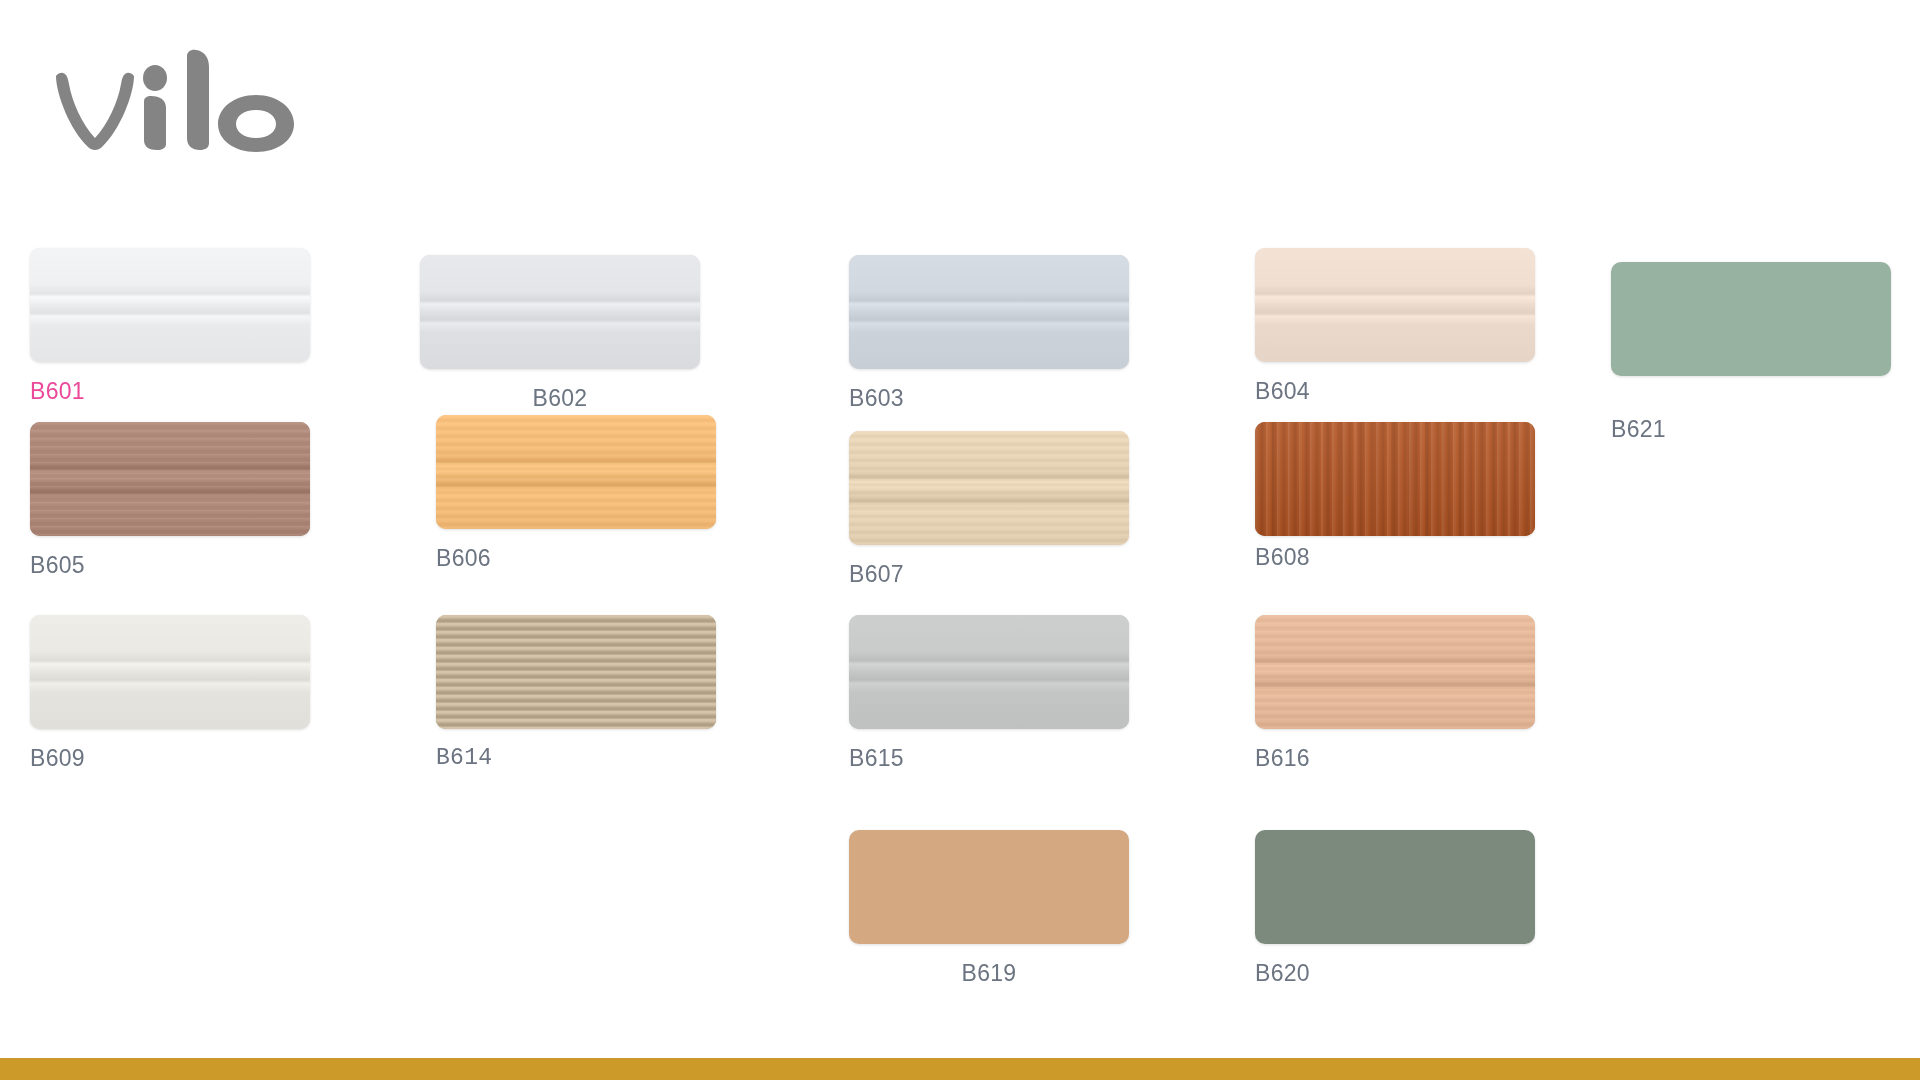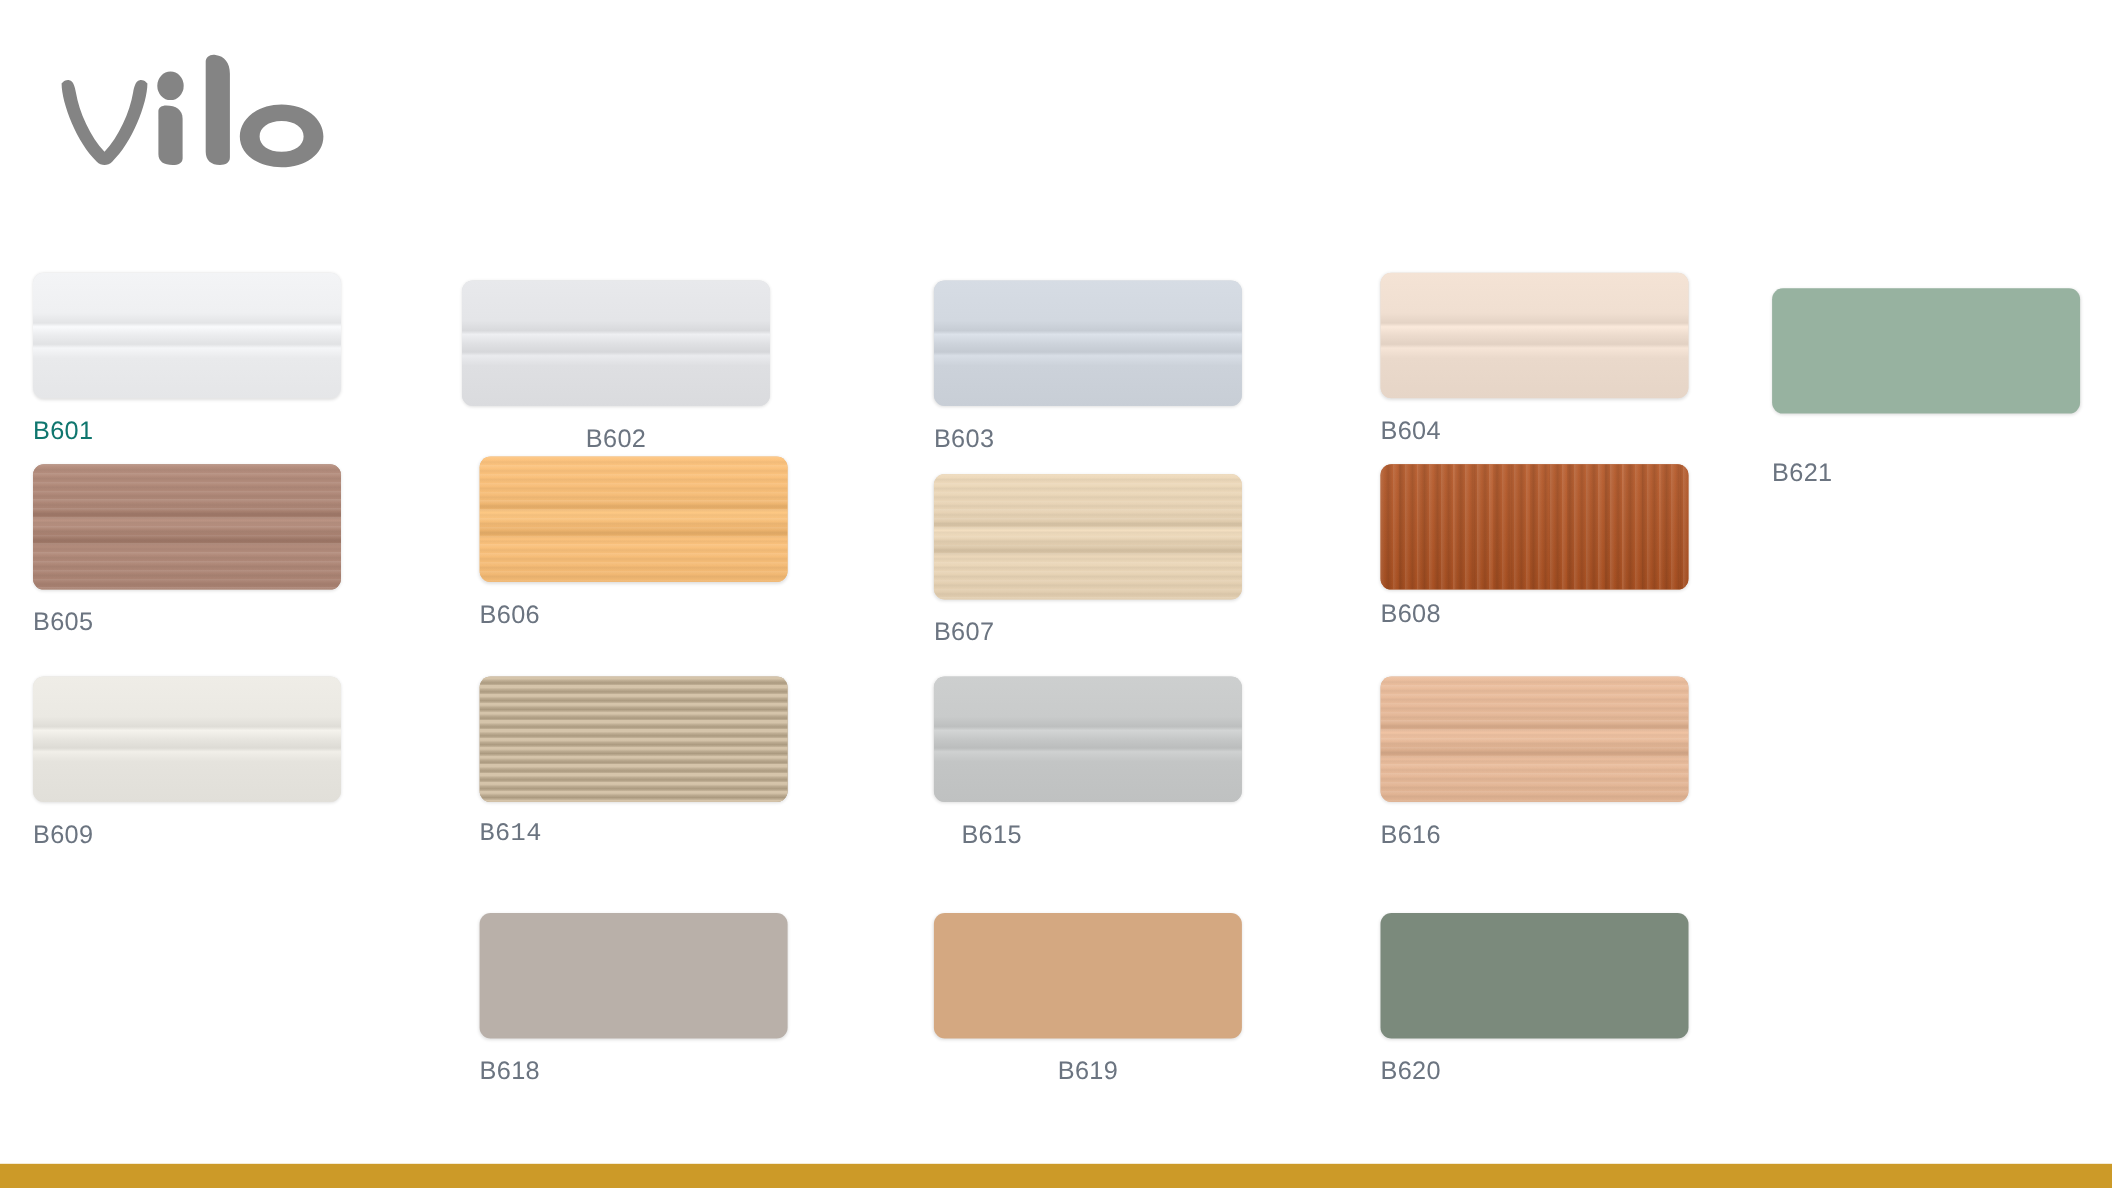--- a/index.html
+++ b/index.html
@@ -88,21 +88,21 @@
       <path d="M208,47 C230,47 246,60 246,76 C246,92 230,104 208,104 C186,104 170,92 170,76 C170,60 186,47 208,47 Z M208,62 C196,62 188,68 188,76 C188,84 196,90 208,90 C220,90 228,84 228,76 C228,68 220,62 208,62 Z"></path>
     </g>
   </svg>
 </div>
 
 <div id="swatch-grid">
     <div class="swatch-cell" style="left: 30px; top: 0px;">
       <div class="swatch-chip" style="background: rgb(233, 234, 236);">
         <div class="grain" style="background: linear-gradient(rgb(243, 244, 246) 0%, rgb(239, 240, 242) 32%, rgb(227, 228, 230) 40%, rgb(249, 250, 252) 43%, rgb(235, 236, 238) 50%, rgb(225, 226, 228) 57%, rgb(245, 246, 248) 60%, rgb(233, 234, 236) 68%, rgb(229, 230, 232) 100%);"></div>
       </div>
-      <div class="swatch-label" style="color: #0f766e;">B601</div>
+      <div class="swatch-label" style="color: #ec4899;">B601</div>
     </div>
     <div class="swatch-cell" style="left: 420px; top: 7px; text-align: center;">
       <div class="swatch-chip" style="background: rgb(222, 223, 226);">
         <div class="grain" style="background: linear-gradient(rgb(232, 233, 236) 0%, rgb(228, 229, 232) 32%, rgb(216, 217, 220) 40%, rgb(238, 239, 242) 43%, rgb(224, 225, 228) 50%, rgb(214, 215, 218) 57%, rgb(234, 235, 238) 60%, rgb(222, 223, 226) 68%, rgb(218, 219, 222) 100%);"></div>
       </div>
       <div class="swatch-label" style="color: rgb(107, 116, 128);">B602</div>
     </div>
     <div class="swatch-cell" style="left: 849px; top: 7px;">
       <div class="swatch-chip" style="background: rgb(204, 210, 218);">
         <div class="grain" style="background: linear-gradient(rgb(214, 220, 228) 0%, rgb(210, 216, 224) 32%, rgb(198, 204, 212) 40%, rgb(220, 226, 234) 43%, rgb(206, 212, 220) 50%, rgb(196, 202, 210) 57%, rgb(216, 222, 230) 60%, rgb(204, 210, 218) 68%, rgb(200, 206, 214) 100%);"></div>
@@ -154,33 +154,27 @@
     <div class="swatch-cell" style="left: 436px; top: 367px;">
       <div class="swatch-chip" style="background: rgb(191, 174, 148);">
         <div class="grain" style="background: repeating-linear-gradient(rgb(213, 196, 170) 0px, rgb(213, 196, 170) 2px, rgb(187, 170, 144) 4px, rgb(171, 154, 128) 6px, rgb(197, 180, 154) 8px), linear-gradient(rgb(205, 188, 162) 0%, rgb(183, 166, 140) 100%);"></div>
       </div>
       <div class="swatch-label" style="color: rgb(107, 116, 128); font-family: Liberation Mono, monospace;">B614</div>
     </div>
     <div class="swatch-cell" style="left: 849px; top: 367px;">
       <div class="swatch-chip" style="background: rgb(195, 197, 197);">
         <div class="grain" style="background: linear-gradient(rgb(205, 207, 207) 0%, rgb(201, 203, 203) 32%, rgb(189, 191, 191) 40%, rgb(211, 213, 213) 43%, rgb(197, 199, 199) 50%, rgb(187, 189, 189) 57%, rgb(207, 209, 209) 60%, rgb(195, 197, 197) 68%, rgb(191, 193, 193) 100%);"></div>
       </div>
-      <div class="swatch-label" style="color: rgb(107, 116, 128); margin-left: 25px;">B615</div>
+      <div class="swatch-label" style="color: rgb(107, 116, 128);">B615</div>
     </div>
     <div class="swatch-cell" style="left: 1255px; top: 367px;">
       <div class="swatch-chip" style="background: rgb(224, 179, 147);">
         <div class="grain" style="background: repeating-linear-gradient(rgba(255, 255, 255, 0.1) 0px, rgba(255, 255, 255, 0) 3px, rgba(0, 0, 0, 0.043) 5px, rgba(255, 255, 255, 0) 8px), linear-gradient(rgb(236, 191, 159) 0%, rgb(228, 183, 151) 34%, rgb(214, 169, 137) 41%, rgb(242, 197, 165) 45%, rgb(224, 179, 147) 55%, rgb(212, 167, 135) 62%, rgb(234, 189, 157) 66%, rgb(222, 177, 145) 100%);"></div>
       </div>
       <div class="swatch-label" style="color: rgb(107, 116, 128);">B616</div>
-    </div>
-    <div class="swatch-cell" style="left: 436px; top: 582px;">
-      <div class="swatch-chip" style="background: rgb(185, 176, 169);">
-        <div class="grain"></div>
-      </div>
-      <div class="swatch-label" style="color: rgb(107, 116, 128);">B618</div>
     </div>
     <div class="swatch-cell" style="left: 849px; top: 582px;">
       <div class="swatch-chip" style="background: rgb(212, 168, 129);">
         <div class="grain"></div>
       </div>
       <div class="swatch-label" style="color: rgb(107, 116, 128); text-align: center;">B619</div>
     </div>
     <div class="swatch-cell" style="left: 1255px; top: 582px;">
       <div class="swatch-chip" style="background: rgb(123, 138, 124);">
         <div class="grain"></div>

